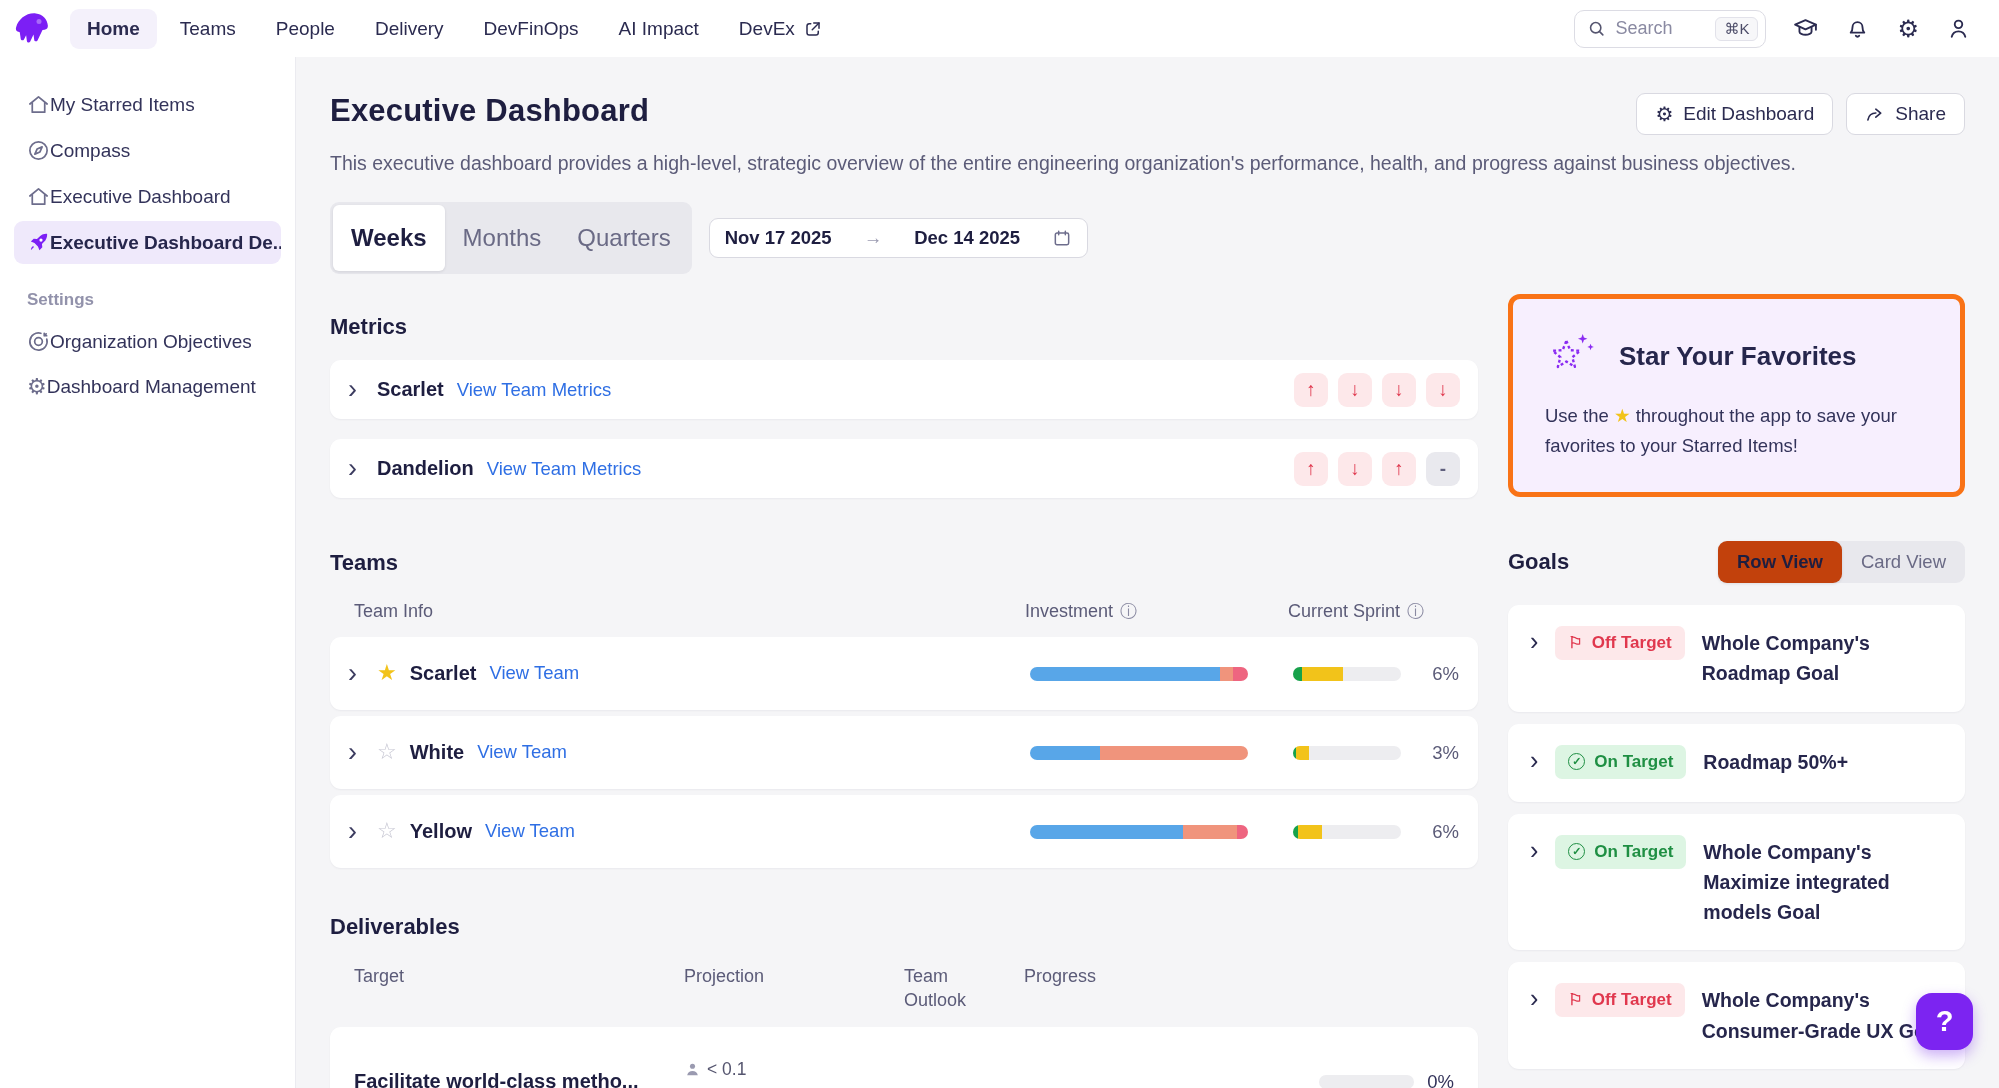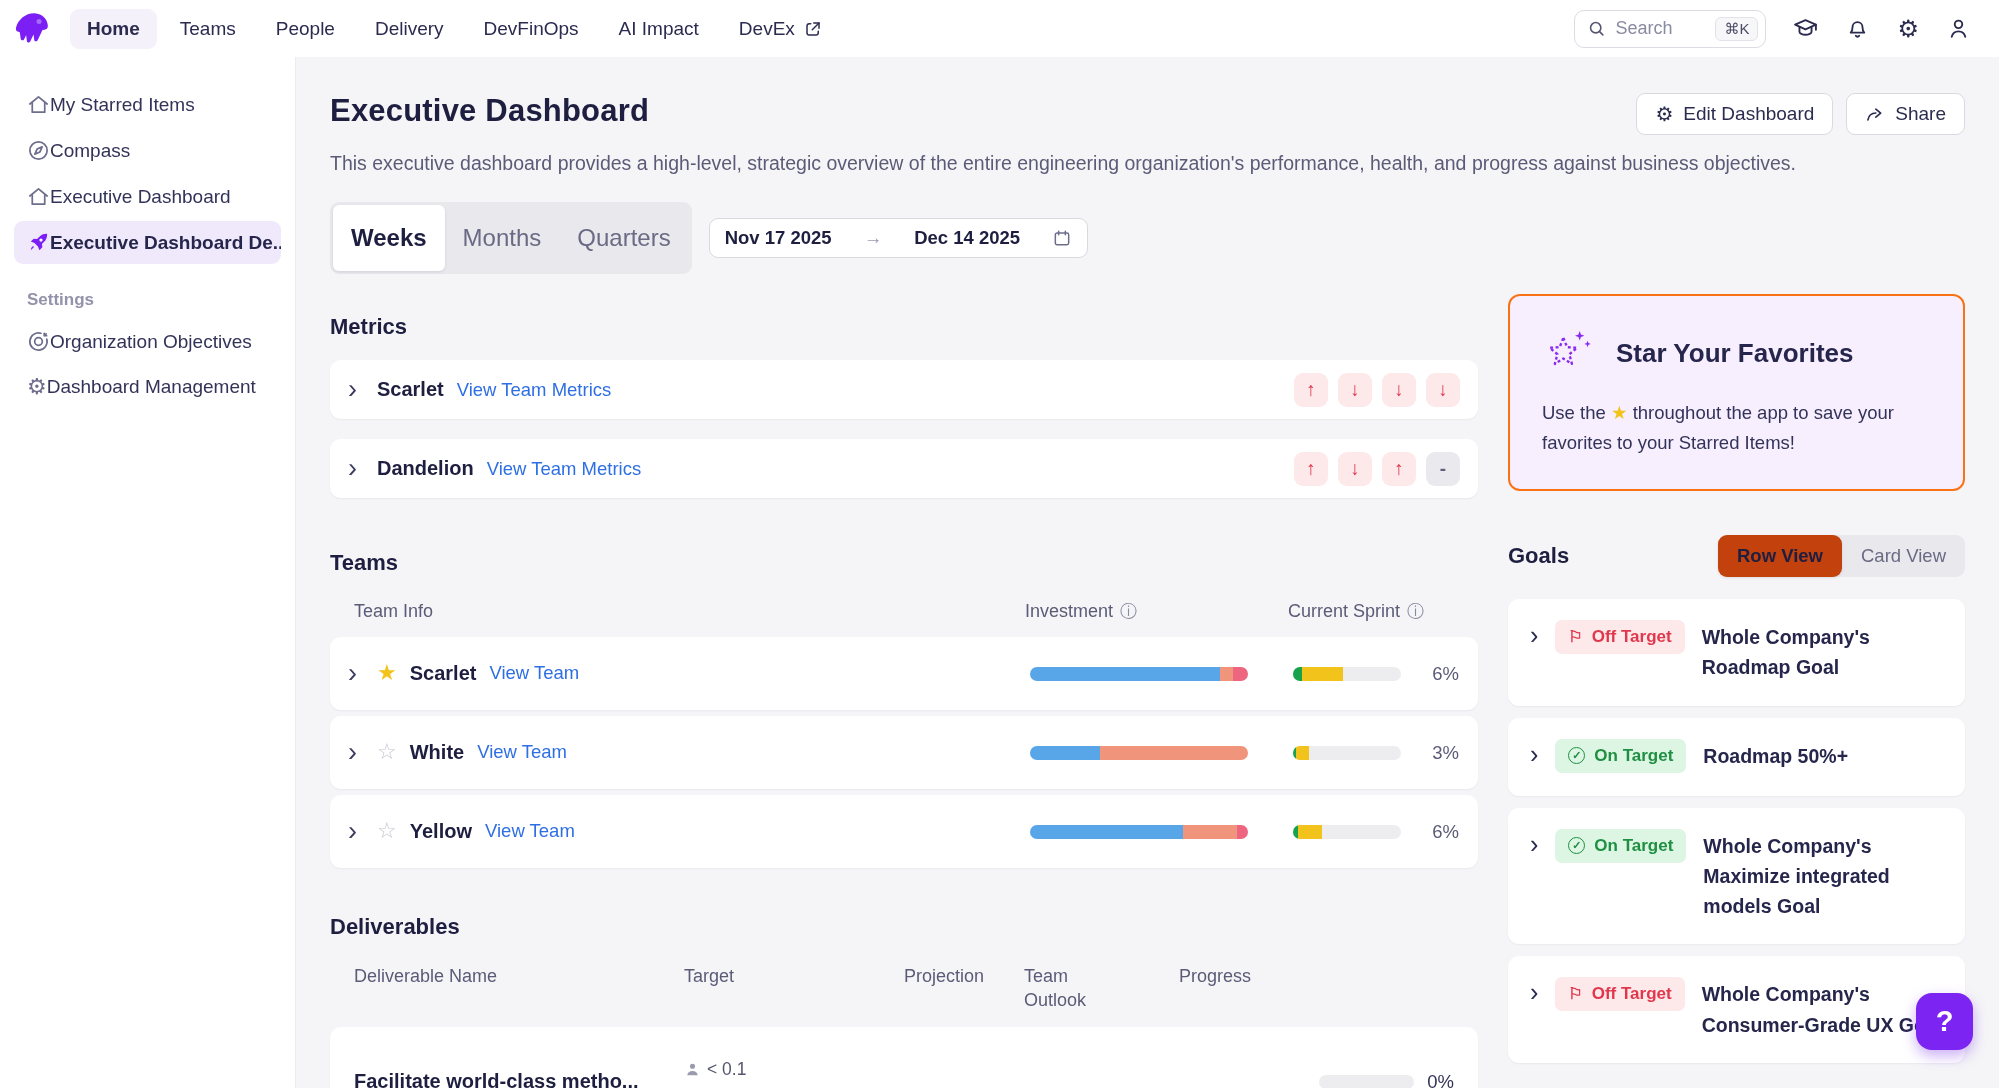--- a/index.html
+++ b/index.html
@@ -95,21 +95,21 @@
   .del-name { font-size:20px; font-weight:700; color:#1e1e40; }
   .fte-top { display:flex; align-items:center; gap:6px; color:#55556f; font-size:17.5px; }
   .fte-icon { color:#9a9ab0; }
   .fte-spark { width:185px; height:15px; background:#f4f4f6; border-radius:5px; margin-top:10px; }
   .progress-cell { display:flex; align-items:center; justify-content:flex-end; }
   .progress-bar { width:95px; height:14px; background:#ededf0; border-radius:7px; overflow:hidden; display:flex; }
   .progress-fill { background:#17a24b; }
   .progress-label { font-size:18.5px; color:#33335a; margin-left:13px; }
 
   
-  .fav-card { background:#f7effe; border:2px solid #f97316; border-radius:12px; padding:30px 32px 32px; margin-top:20px; box-shadow:none; }
+  .fav-card { background:#f7effe; border:5px solid #f97316; border-radius:12px; padding:30px 32px 32px; margin-top:20px; box-shadow:none; }
   .fav-head { display:flex; align-items:center; gap:20px; }
   .fav-title { font-size:26px; font-weight:800; color:#26264c; }
   .fav-body { font-size:18.5px; color:#33335a; margin-top:18px; line-height:1.6; }
   .fav-star { color:#f2c31a; }
 
   .goals-header { display:flex; align-items:center; justify-content:space-between; margin-top:44px; }
   .toggle { display:flex; background:#e8e8ed; border-radius:9px; }
   .toggle-opt { padding:10px 19px; font-size:18.5px; color:#6a6a85; cursor:pointer; border-radius:9px; }
   .toggle-opt.active { background:#c2410c; color:#1e1e40; font-weight:700; box-shadow:0 1px 3px rgba(20,20,40,.10); }
 
@@ -409,21 +409,20 @@
               <div class="sprint-green" style="width: 5%;"></div>
               <div class="sprint-yellow" style="width: 22%;"></div>
             </div>
             <span class="pct">6%</span>
           </div>
         </div>
 
         <div class="section-heading del-heading">Deliverables</div>
 
         <div class="del-header">
-          <div>Deliverable Name</div>
           <div>Target</div>
           <div>Projection</div>
           <div style="max-width:90px;">Team Outlook</div>
           <div>Progress</div>
         </div>
 
         <div class="card del-row">
           <div class="del-name">Facilitate world-class metho...</div>
           <div>
             <div class="fte-top">

